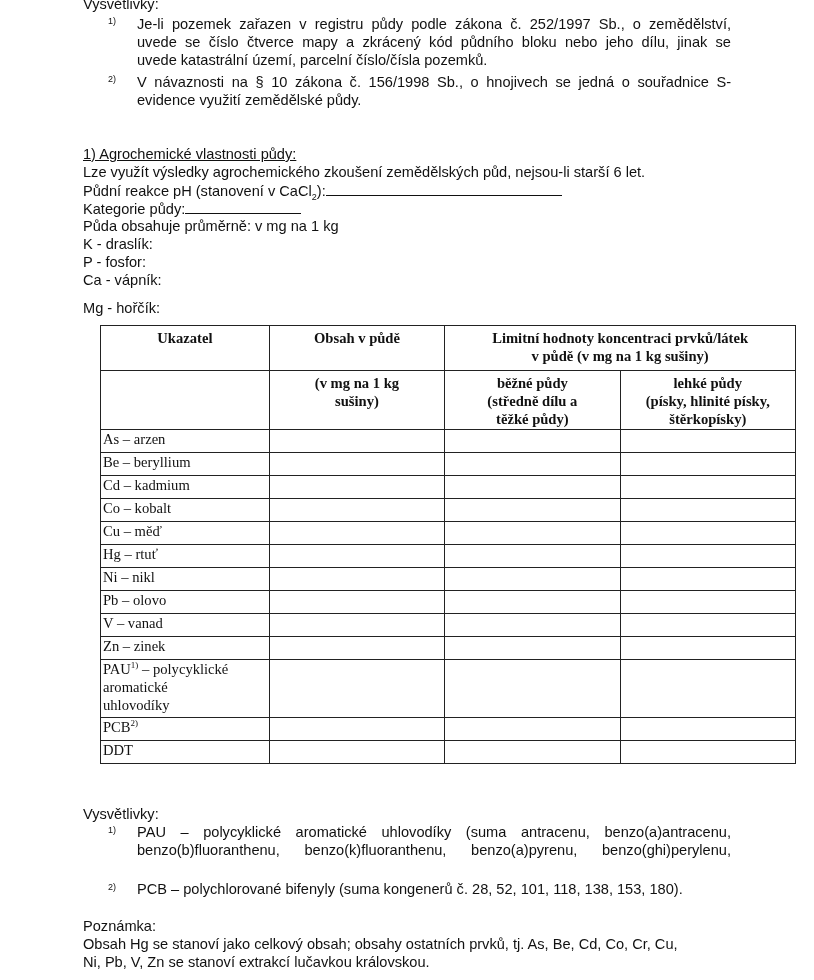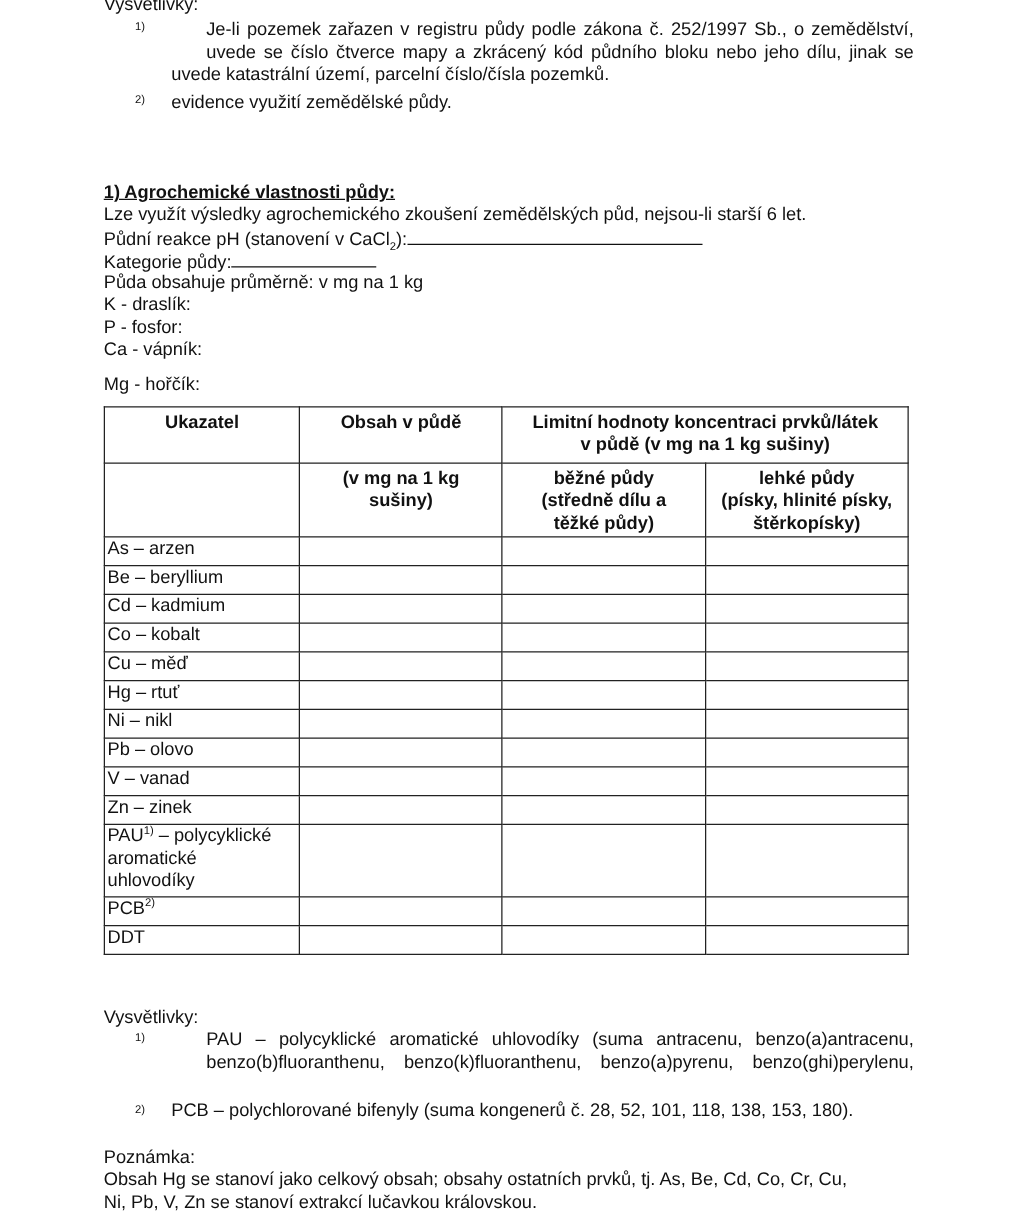--- a/index.html
+++ b/index.html
@@ -4,28 +4,28 @@
 <style>
   html, body { margin: 0; padding: 0; background: #ffffff; }
   body {
     width: 814px; height: 980px; position: relative; overflow: hidden;
     font-family: "Liberation Sans", sans-serif; font-size: 14.6px; color: #111;
     line-height: 18px;
   }
   .line { position: absolute; left: 83px; white-space: nowrap; }
   .note-num { position: absolute; left: 108px; font-size: 9px; line-height: 12px; }
   .note-text { position: absolute; left: 137px; width: 594px; text-align: justify; text-align-last: left; }
-  .note-text .jl { display: block; text-align: justify; text-align-last: justify; margin-left: 28px; }
+  .note-text .jl { display: block; text-align: justify; text-align-last: justify; }
   .note-text .ll { display: block; text-align: left; }
-  .heading { font-weight: bold; text-decoration: underline; }
+  .heading { font-weight: normal; text-decoration: underline; }
   .blank { display: inline-block; border-bottom: 1px solid #111; height: 14px; vertical-align: baseline; }
   sub, sup { font-size: 9px; line-height: 0; }
   table.t {
-    position: absolute; left: 83px; top: 325px; width: 644px;
-    border-collapse: collapse; table-layout: fixed;
+    position: absolute; left: 100px; top: 325px; width: 696px;
+    border-collapse: collapse; table-layout: fixed; font-family: Liberation Serif, serif;
   }
   table.t td { border: 1px solid #222; padding: 0 2px; vertical-align: top; line-height: 18px; }
   table.t td.h { font-weight: bold; text-align: center; }
   .c1 { width: 153px; } .c2 { width: 159px; } .c3 { width: 159px; } .c4 { width: 159px; }
   tr.r1 td { height: 41px; padding-top: 3px; }
   tr.r2 td { height: 55px; padding-top: 3px; margin-top: 48px; }
   tr.rd td { height: 22px; }
   tr.rpau td { height: 57px; }
 </style>
 </head>
@@ -33,20 +33,21 @@
 
 <div class="line" style="top:-5px;">Vysvětlivky:</div>
 <div class="note-num" style="top:15px;">1)</div>
 <div class="note-text" style="top:15px;">
   <span class="jl">Je-li pozemek zařazen v registru půdy podle zákona č. 252/1997 Sb., o zemědělství,</span>
   <span class="jl">uvede se číslo čtverce mapy a zkrácený kód půdního bloku nebo jeho dílu, jinak se</span>
   <span class="ll">uvede katastrální území, parcelní číslo/čísla pozemků.</span>
 </div>
 <div class="note-num" style="top:73px;">2)</div>
 <div class="note-text" style="top:73px;">
+  <span class="jl">V návaznosti na § 10 zákona č. 156/1998 Sb., o hnojivech se jedná o souřadnice S-</span>
   <span class="ll">evidence využití zemědělské půdy.</span>
 </div>
 
 <div class="line heading" style="top:145px;">1) Agrochemické vlastnosti půdy:</div>
 <div class="line" style="top:163px;">Lze využít výsledky agrochemického zkoušení zemědělských půd, nejsou-li starší 6 let.</div>
 <div class="line" style="top:181px;">
   <span><span>Půdní reakce pH (stanovení v CaCl</span><sub>2</sub><span>):</span></span><span class="blank" style="width:236px;"></span>
 </div>
 <div class="line" style="top:199px;">
   <span>Kategorie půdy:</span><span class="blank" style="width:116px;"></span>

